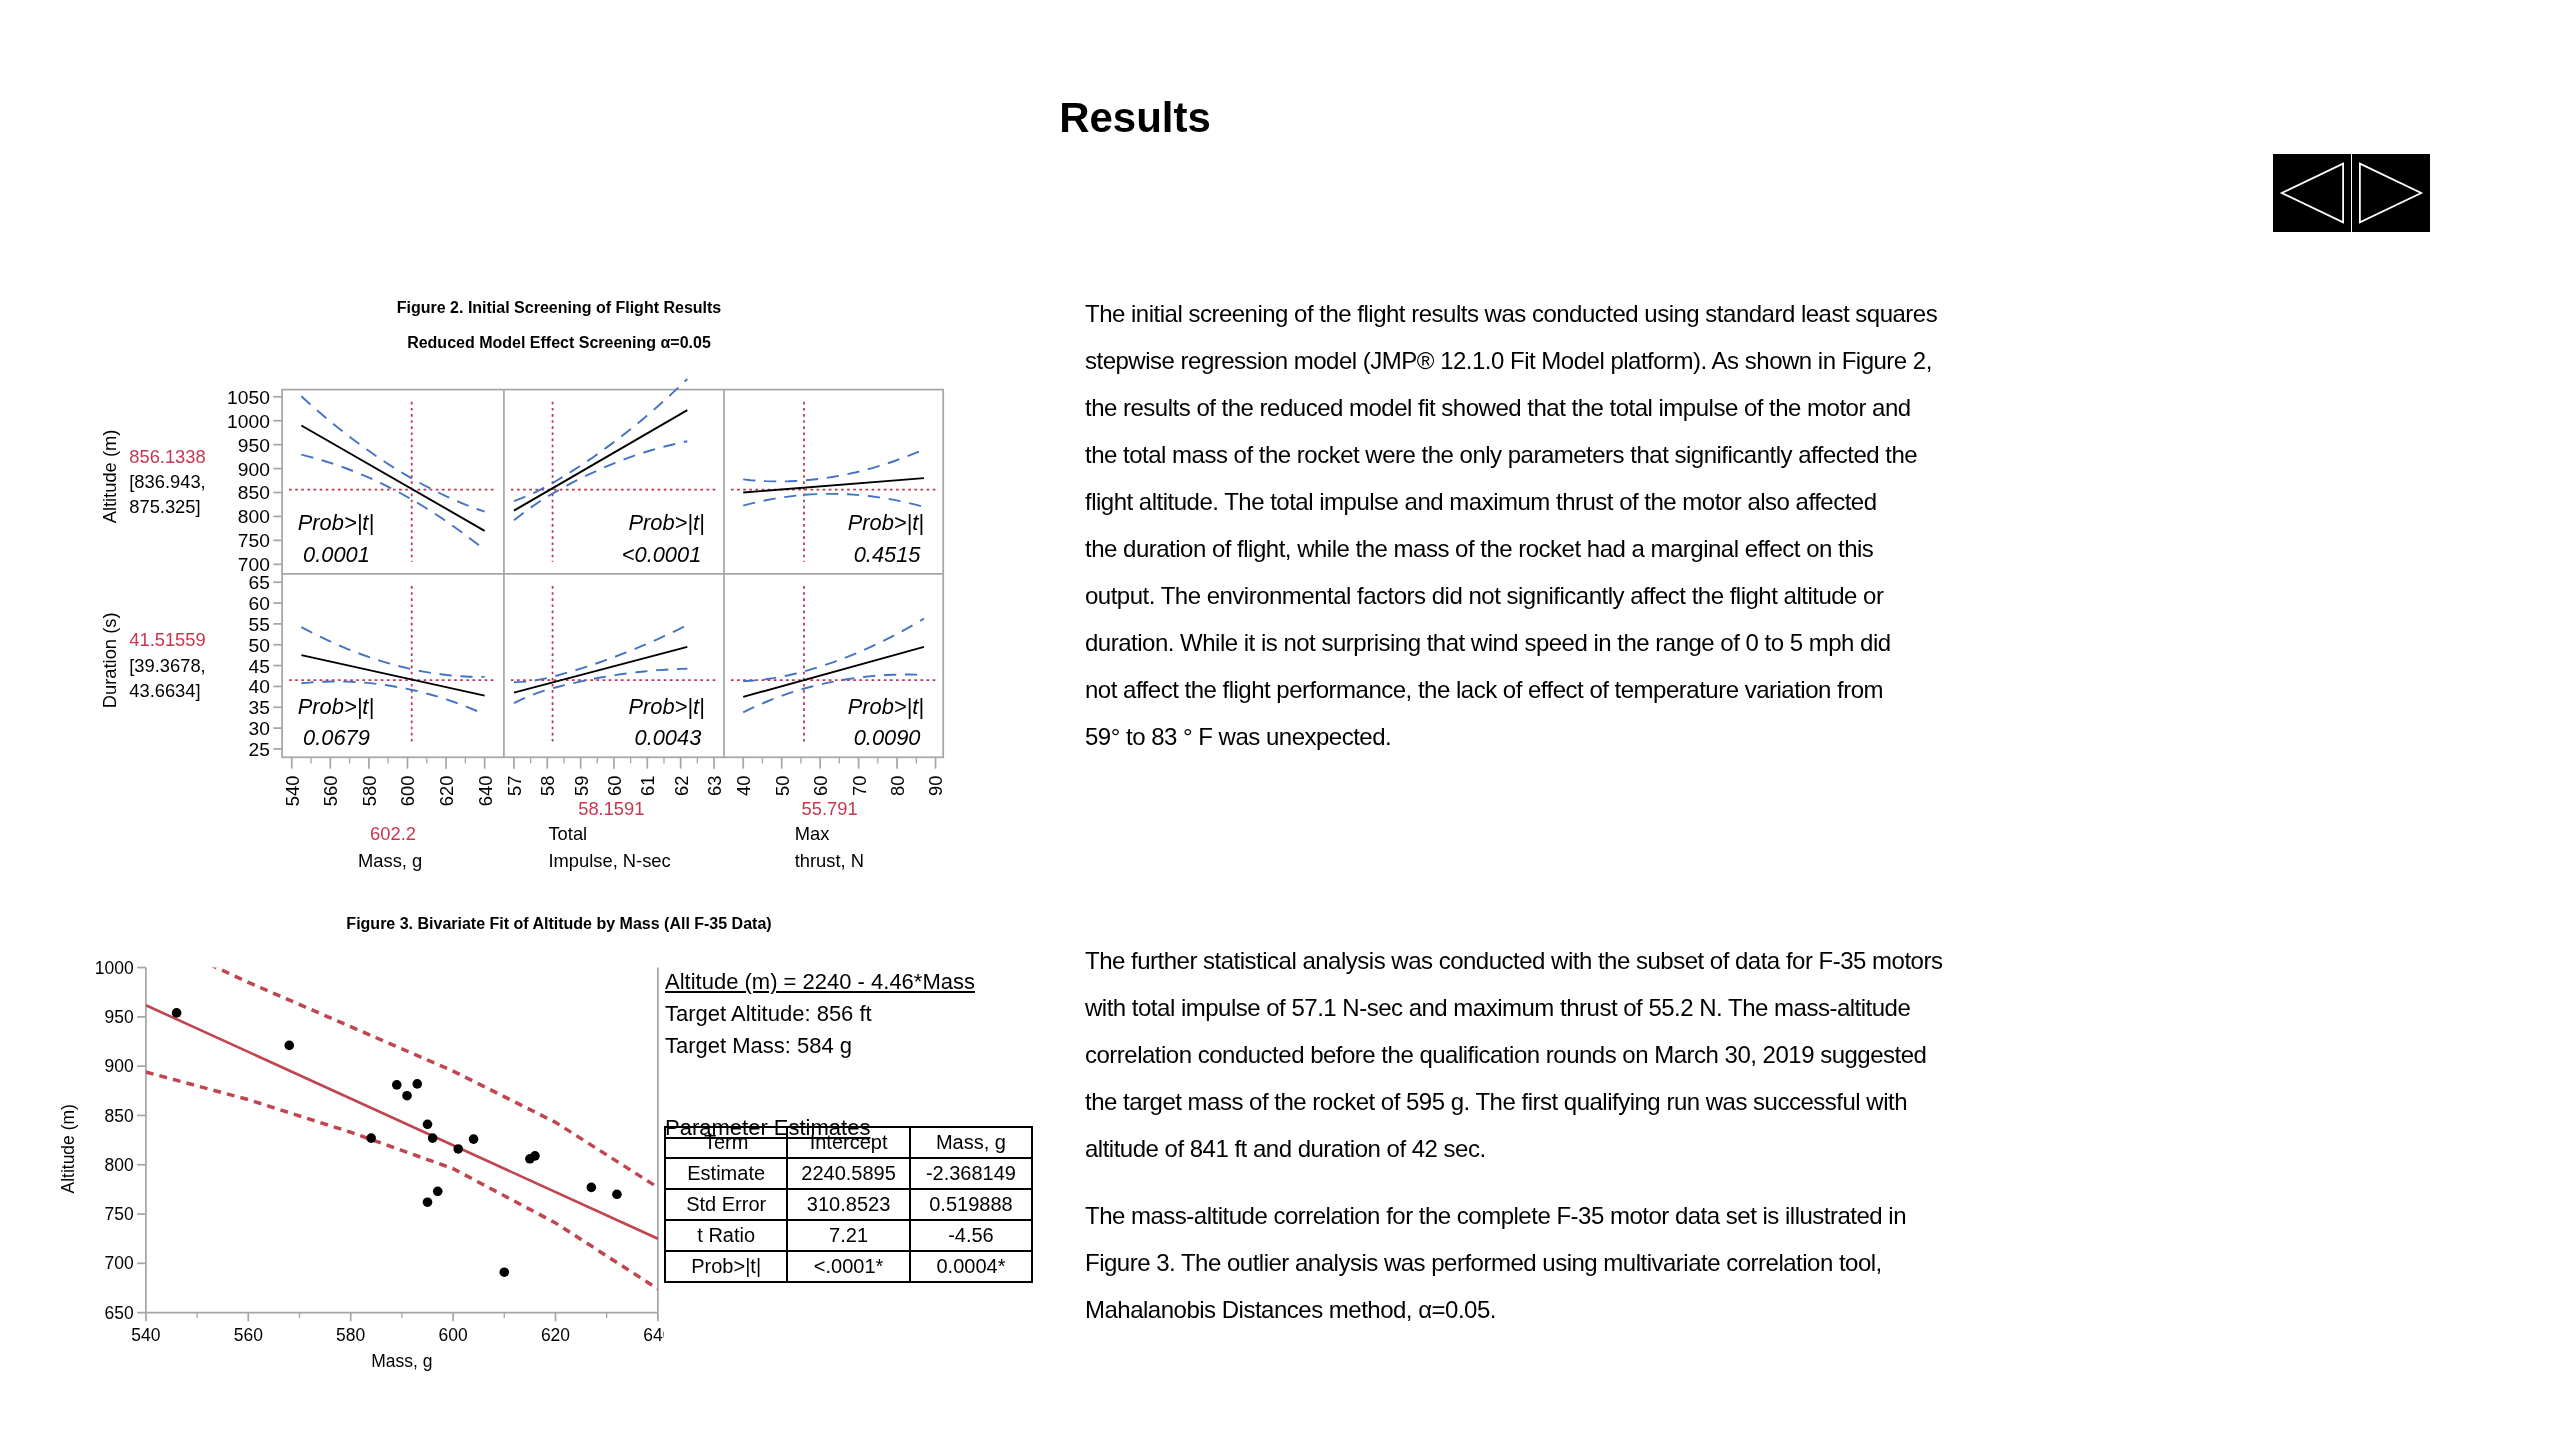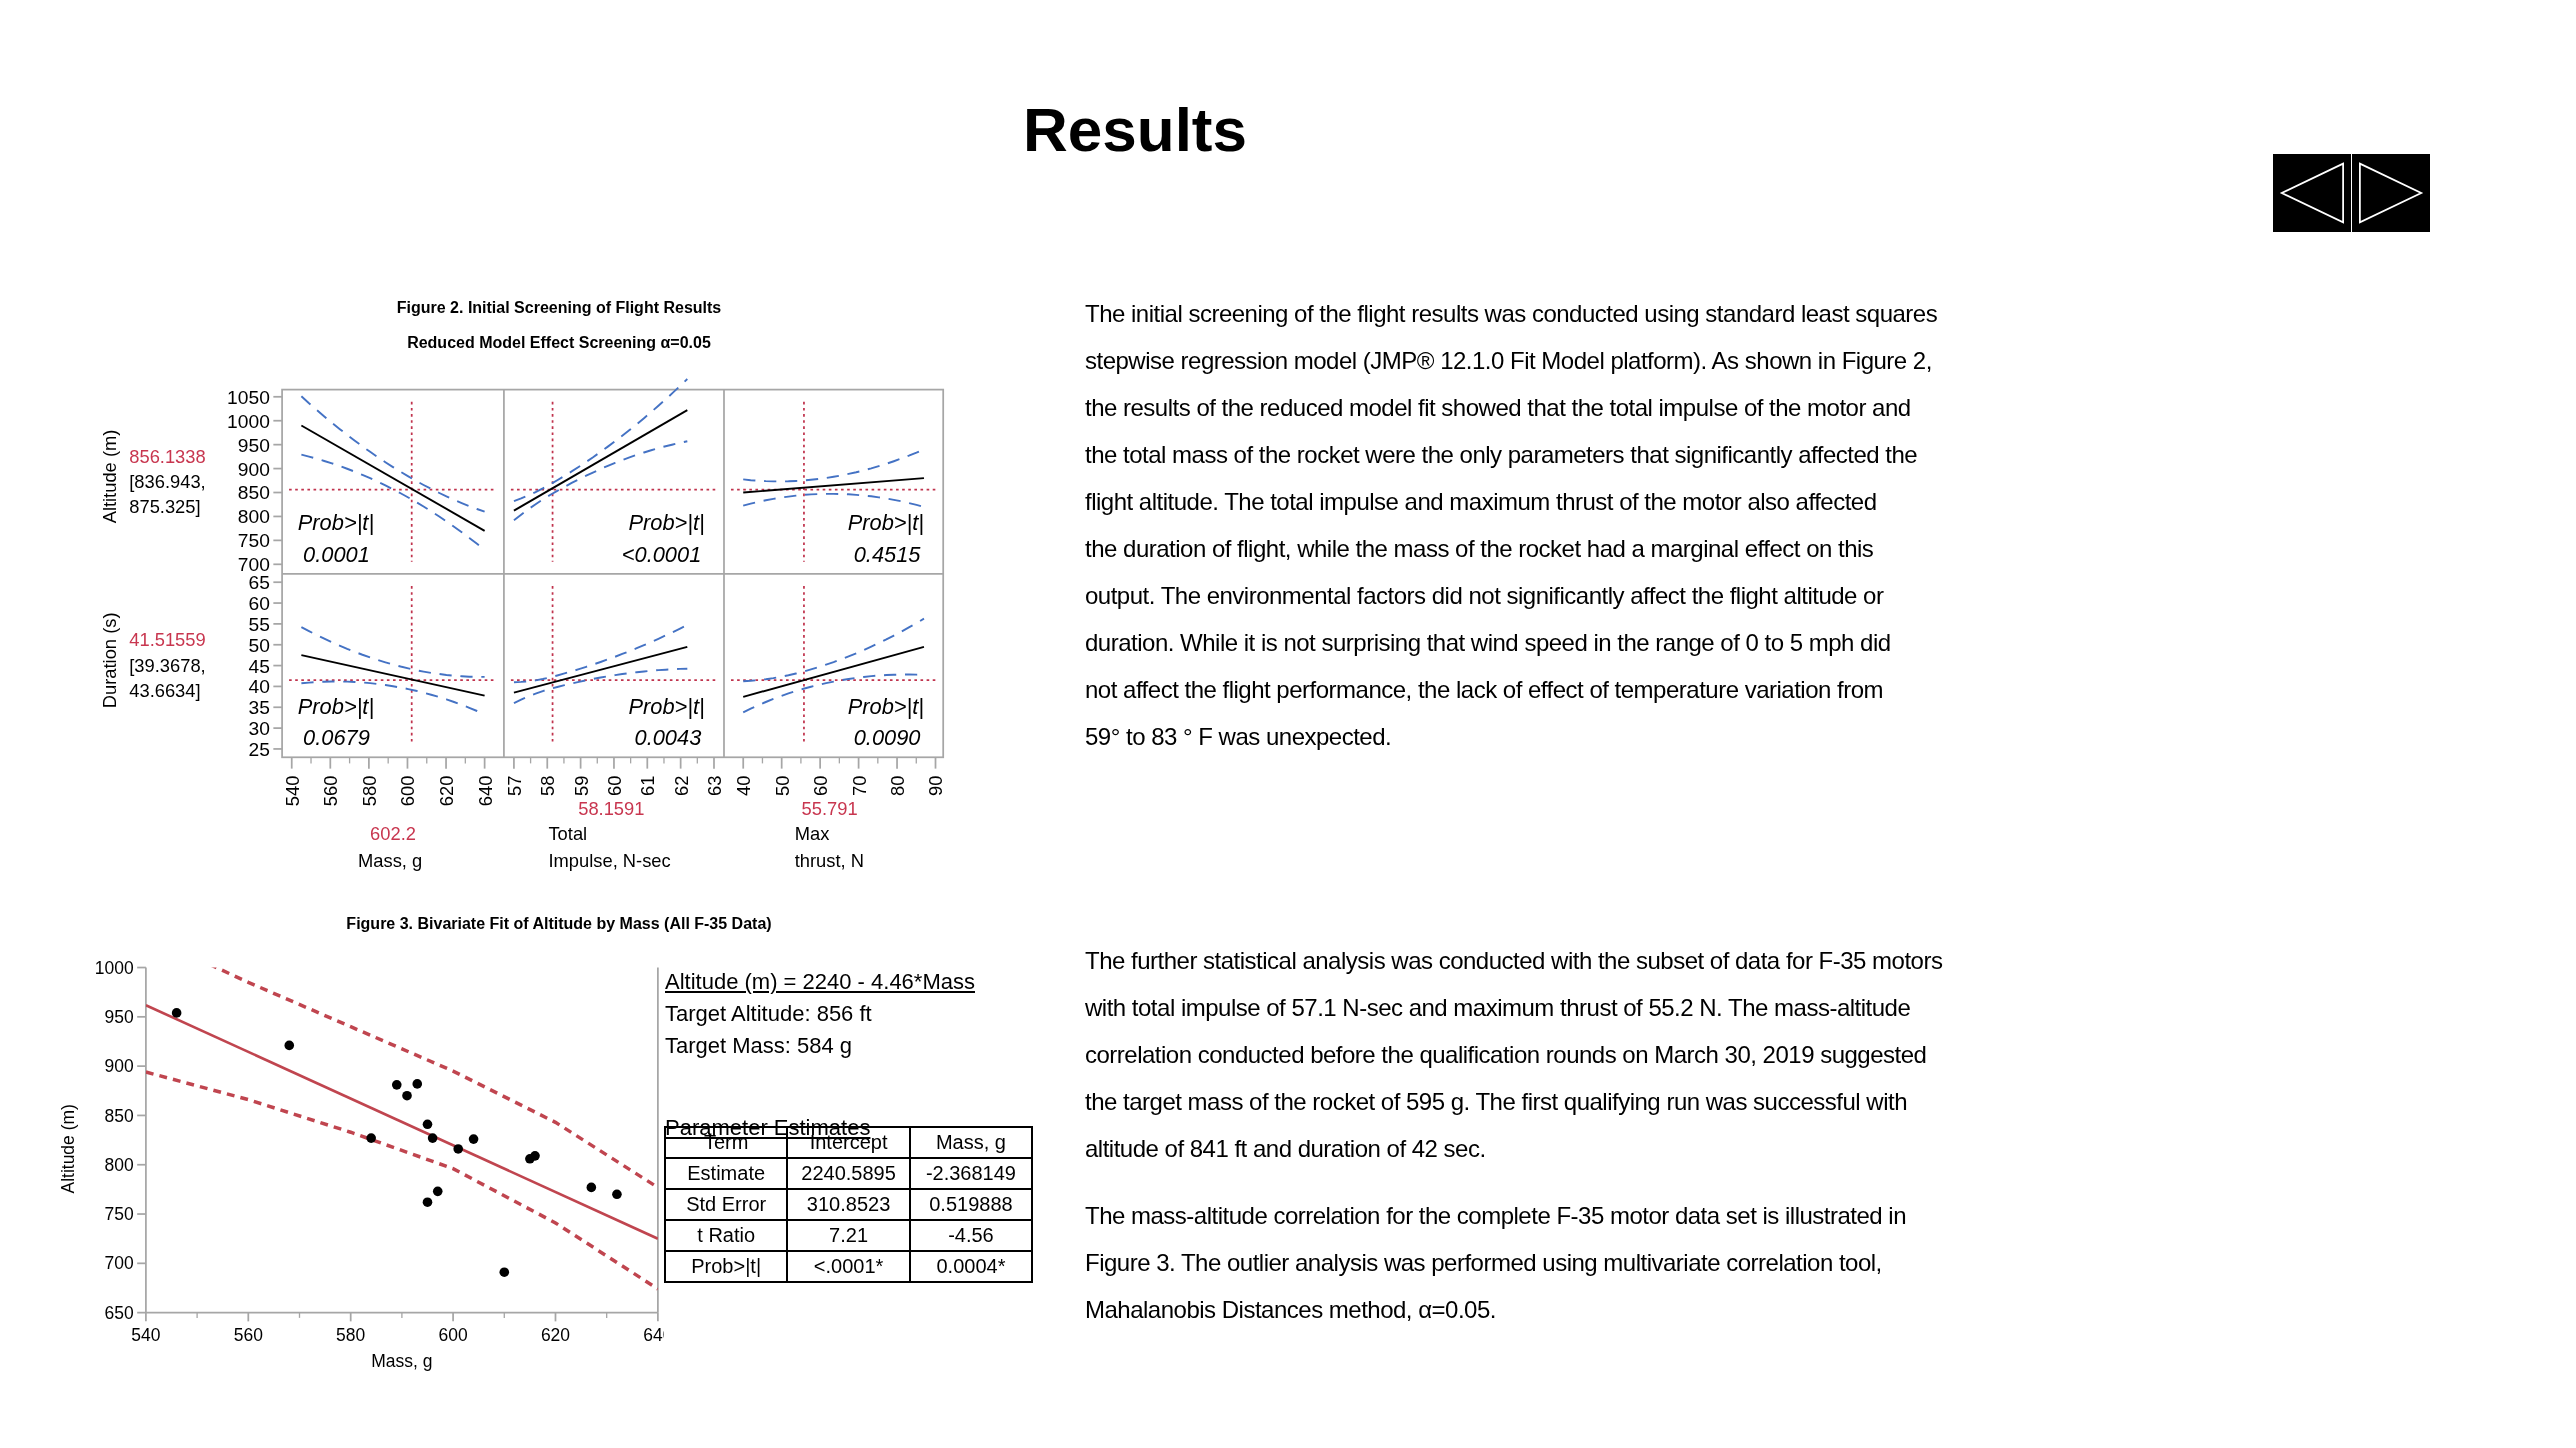--- a/index.html
+++ b/index.html
@@ -1,18 +1,18 @@
 <!DOCTYPE html>
 <html style="font-size:14px"><head>
 <meta charset="utf-8">
 <style>
   html, body { margin: 0; padding: 0; background: #ffffff; }
   body { width: 2576px; height: 1449px; position: relative; overflow: hidden; font-family: "Liberation Sans", "DejaVu Sans", sans-serif; color: #000; }
   .abs { position: absolute; }
-  .title { left: 0; width: 2270px; top: 94px; text-align: center; font-size: 62px; font-weight: bold; padding-left: 0; }
+  .title { left: 0; width: 2270px; top: 94px; text-align: center; font-size: 42px; font-weight: bold; padding-left: 0; }
   .nav { top: 154px; height: 78px; width: 78px; background: #000; cursor: pointer; }
   .nav svg { width: 78px; height: 78px; display: block; }
   .para { left: 1085px; width: 1362px; font-size: 24px; line-height: 47px; font-family: "Liberation Sans Narrow", "Liberation Sans", sans-serif; letter-spacing: -0.5px; }
   .fig-title { font-weight: bold; font-size: 16px; text-align: center; line-height: 35px; }
   svg text { font-family: "Liberation Sans", "DejaVu Sans", sans-serif; }
   .anno { left: 665px; font-size: 22px; line-height: 32px; }
   .anno .u { text-decoration: underline; }
   table.pe { position: absolute; left: 664px; top: 1126px; border-collapse: collapse; font-size: 20px; }
   table.pe td { border: 2.2px solid #000; text-align: center; height: 29px; padding: 0 5.2px; }
   table.pe td.c0 { width: 110px; }

